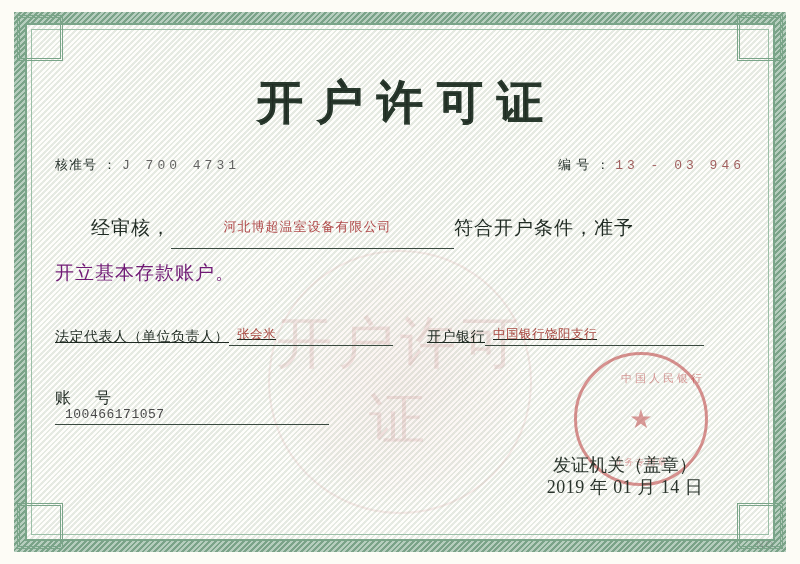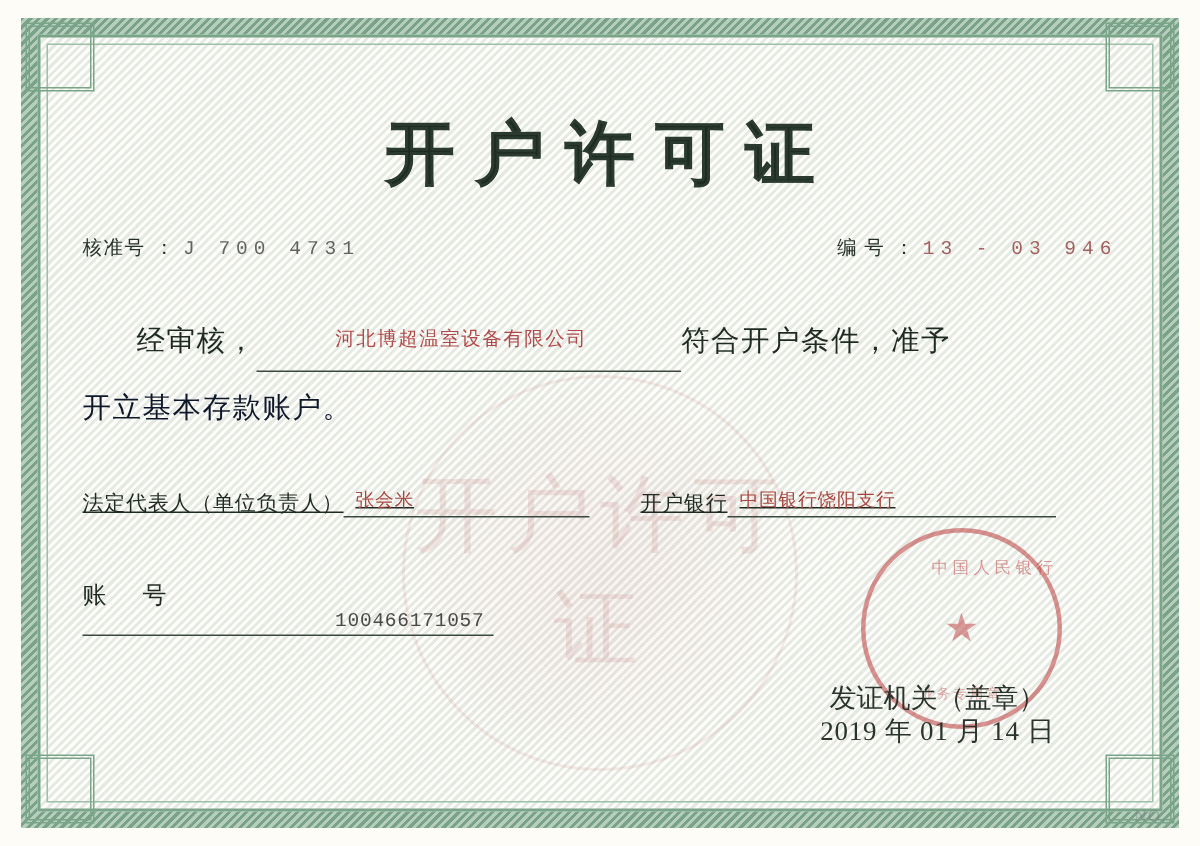--- a/index.html
+++ b/index.html
@@ -161,21 +161,21 @@
     font-size: 13px;
     color: #b04a4a;
     letter-spacing: 1px;
     padding: 0 14px 1px 4px;
     position: relative;
     top: -3px;
   }
   .para2 {
     margin-top: 8px;
     font-size: 19px;
-    color: #0f172a;
+    color: #701a75;
     letter-spacing: 1px;
   }
 
   .row-fields {
     display: flex;
     align-items: flex-start;
     margin-top: 42px;
     font-size: 14px;
     color: #1f2a22;
     text-decoration: underline;
@@ -209,21 +209,20 @@
     display: inline-block;
     width: 258px;
     border-bottom: 1px solid #3a4a40;
     font-family: "Liberation Mono", monospace;
     font-size: 13px;
     color: #4a4a4a;
     letter-spacing: .5px;
     padding: 0 6px 2px 10px;
     position: relative;
     top: -2px;
-    text-align: right;
   }
 
   
   .issuer {
     position: absolute;
     right: 60px;
     bottom: 66px;
     width: 230px;
     text-align: center;
     font-size: 18px;

